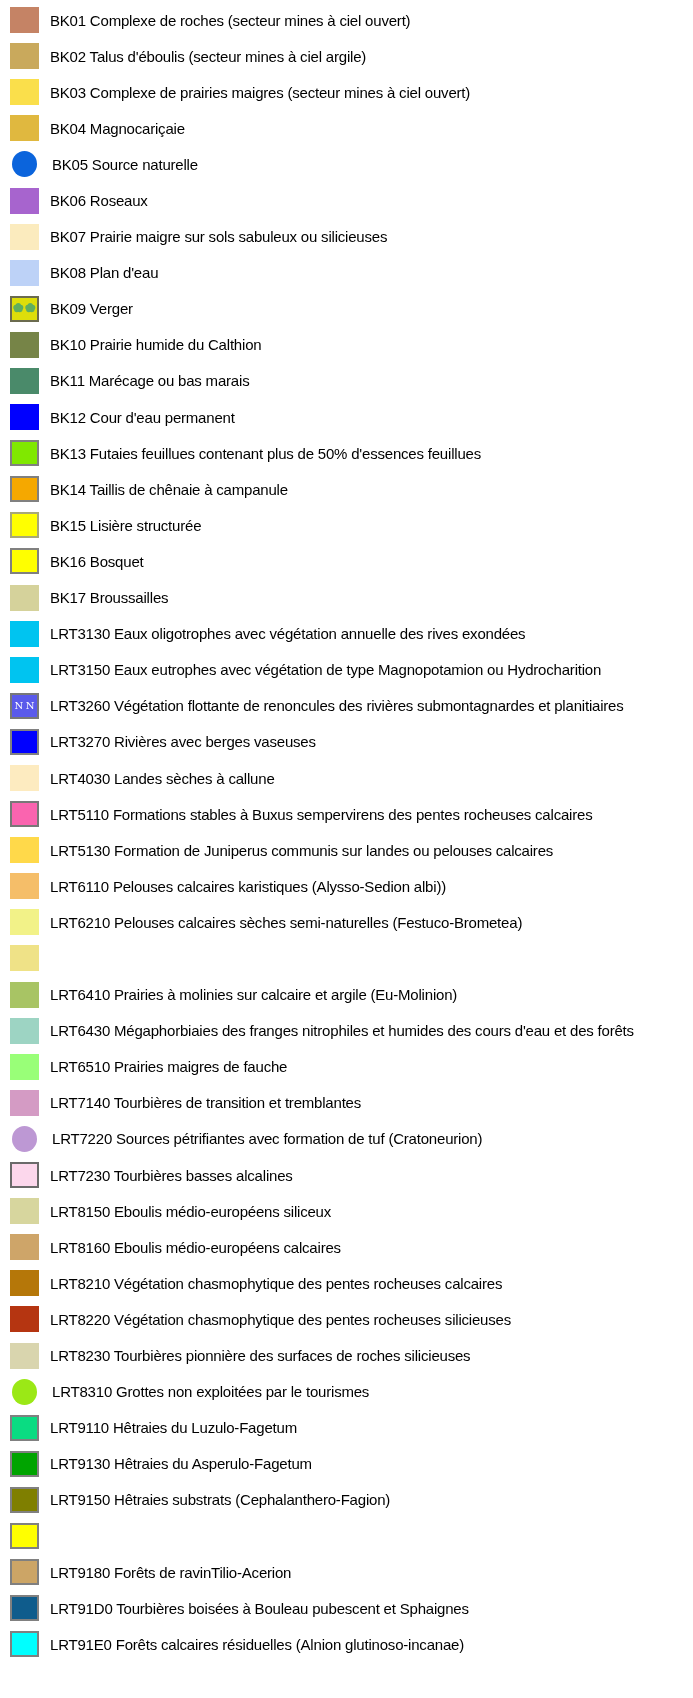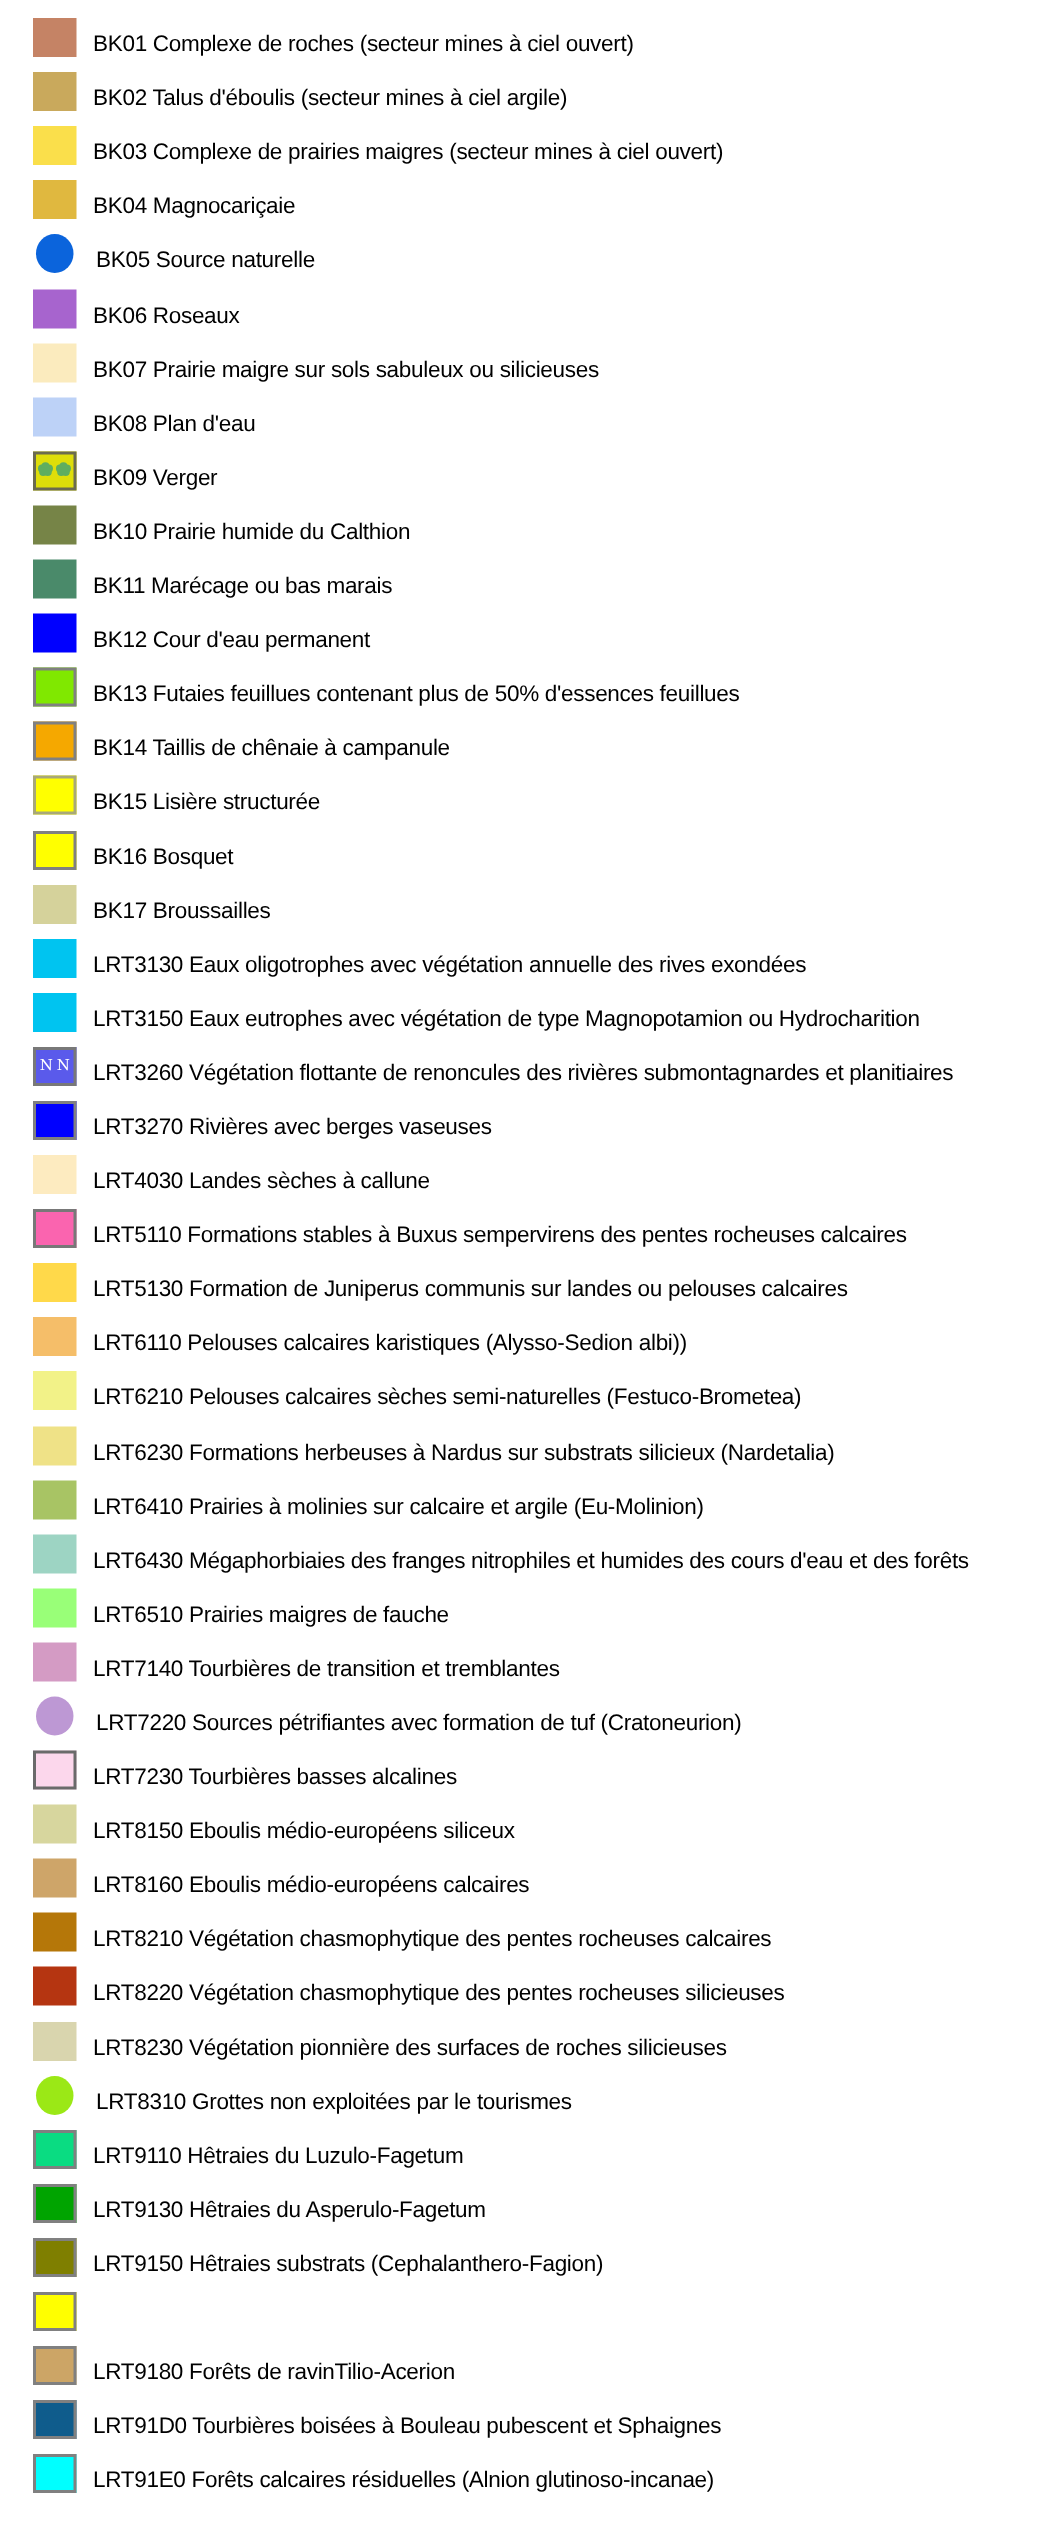--- a/index.html
+++ b/index.html
@@ -2,23 +2,22 @@
 <html><head>
 <meta charset="utf-8">
 <style>
   html, body { margin: 0; padding: 0; background: #ffffff; }
   body {
     width: 693px; height: 1698px; overflow: hidden;
     font-family: "Liberation Sans", "DejaVu Sans", sans-serif;
   }
   .legend { padding-top: 2px; }
   .legend-row {
-    display: flex; align-items: flex-end;
+    display: flex; align-items: center;
     height: 36.1px;
-    padding-left: 12px;
   }
   .swatch {
     flex: 0 0 auto;
     width: 29px; height: 26px;
     margin-left: 10px;
     box-sizing: border-box;
     position: relative;
     display: flex; align-items: center; justify-content: space-evenly;
   }
   .swatch.circle {
@@ -162,21 +161,20 @@
     <div class="legend-row">
       <span class="swatch" style="background: rgb(245, 190, 105);"></span>
       <span class="label">LRT6110 Pelouses calcaires karistiques (Alysso-Sedion albi))</span>
     </div>
     <div class="legend-row">
       <span class="swatch" style="background: rgb(242, 242, 136);"></span>
       <span class="label">LRT6210 Pelouses calcaires sèches semi-naturelles (Festuco-Brometea)</span>
     </div>
     <div class="legend-row">
       <span class="swatch" style="background: rgb(239, 226, 135);"></span>
-      <span class="label">LRT6230 Formations herbeuses à Nardus sur substrats silicieux (Nardetalia)</span>
     </div>
     <div class="legend-row">
       <span class="swatch" style="background: rgb(168, 196, 100);"></span>
       <span class="label">LRT6410 Prairies à molinies sur calcaire et argile (Eu-Molinion)</span>
     </div>
     <div class="legend-row">
       <span class="swatch" style="background: rgb(157, 212, 195);"></span>
       <span class="label">LRT6430 Mégaphorbiaies des franges nitrophiles et humides des cours d'eau et des forêts</span>
     </div>
     <div class="legend-row">
@@ -206,21 +204,21 @@
     <div class="legend-row">
       <span class="swatch" style="background: rgb(181, 119, 9);"></span>
       <span class="label">LRT8210 Végétation chasmophytique des pentes rocheuses calcaires</span>
     </div>
     <div class="legend-row">
       <span class="swatch" style="background: rgb(181, 53, 17);"></span>
       <span class="label">LRT8220 Végétation chasmophytique des pentes rocheuses silicieuses</span>
     </div>
     <div class="legend-row">
       <span class="swatch" style="background: rgb(217, 213, 174);"></span>
-      <span class="label">LRT8230 Végétation pionnière des surfaces de roches silicieuses</span>
+      <span class="label">LRT8230 Tourbières pionnière des surfaces de roches silicieuses</span>
     </div>
     <div class="legend-row">
       <span class="swatch circle" style="background: rgb(155, 232, 22);"></span>
       <span class="label">LRT8310 Grottes non exploitées par le tourismes</span>
     </div>
     <div class="legend-row">
       <span class="swatch" style="background: rgb(10, 220, 130); border: 2px solid rgb(128, 128, 128);"></span>
       <span class="label">LRT9110 Hêtraies du Luzulo-Fagetum</span>
     </div>
     <div class="legend-row">

